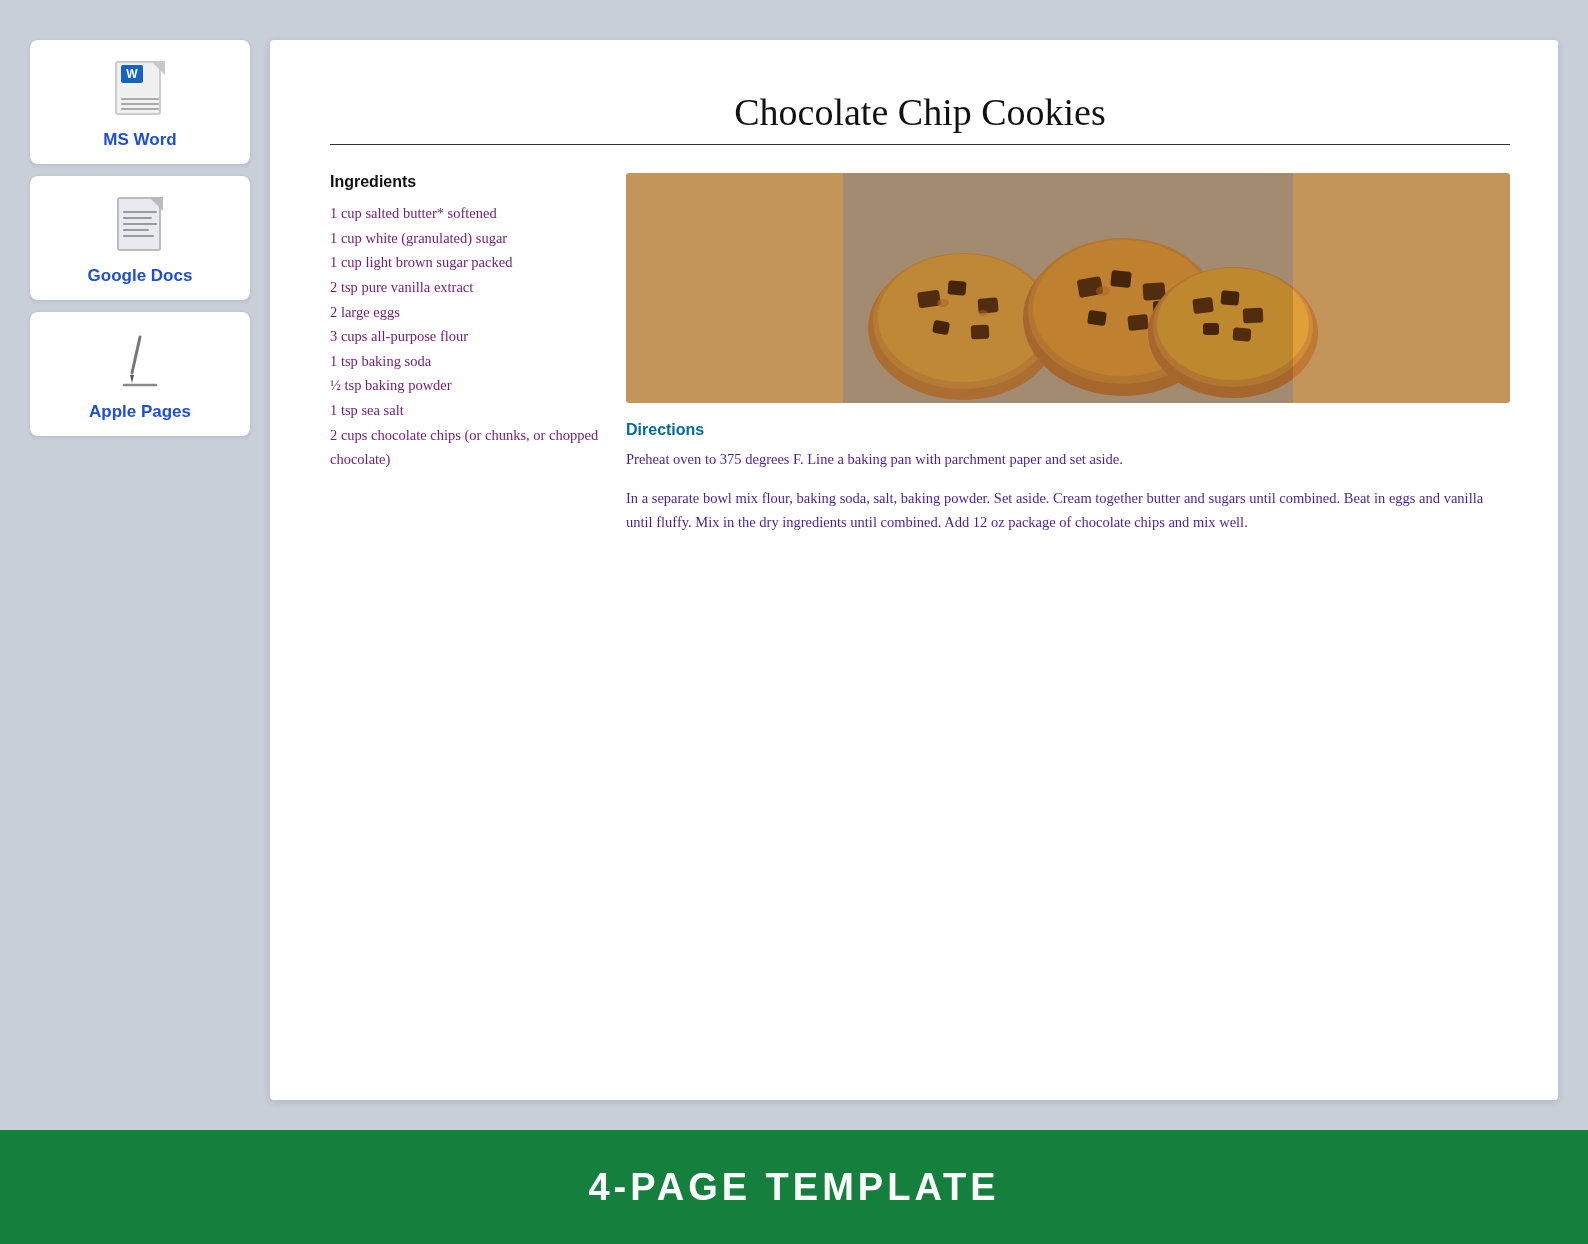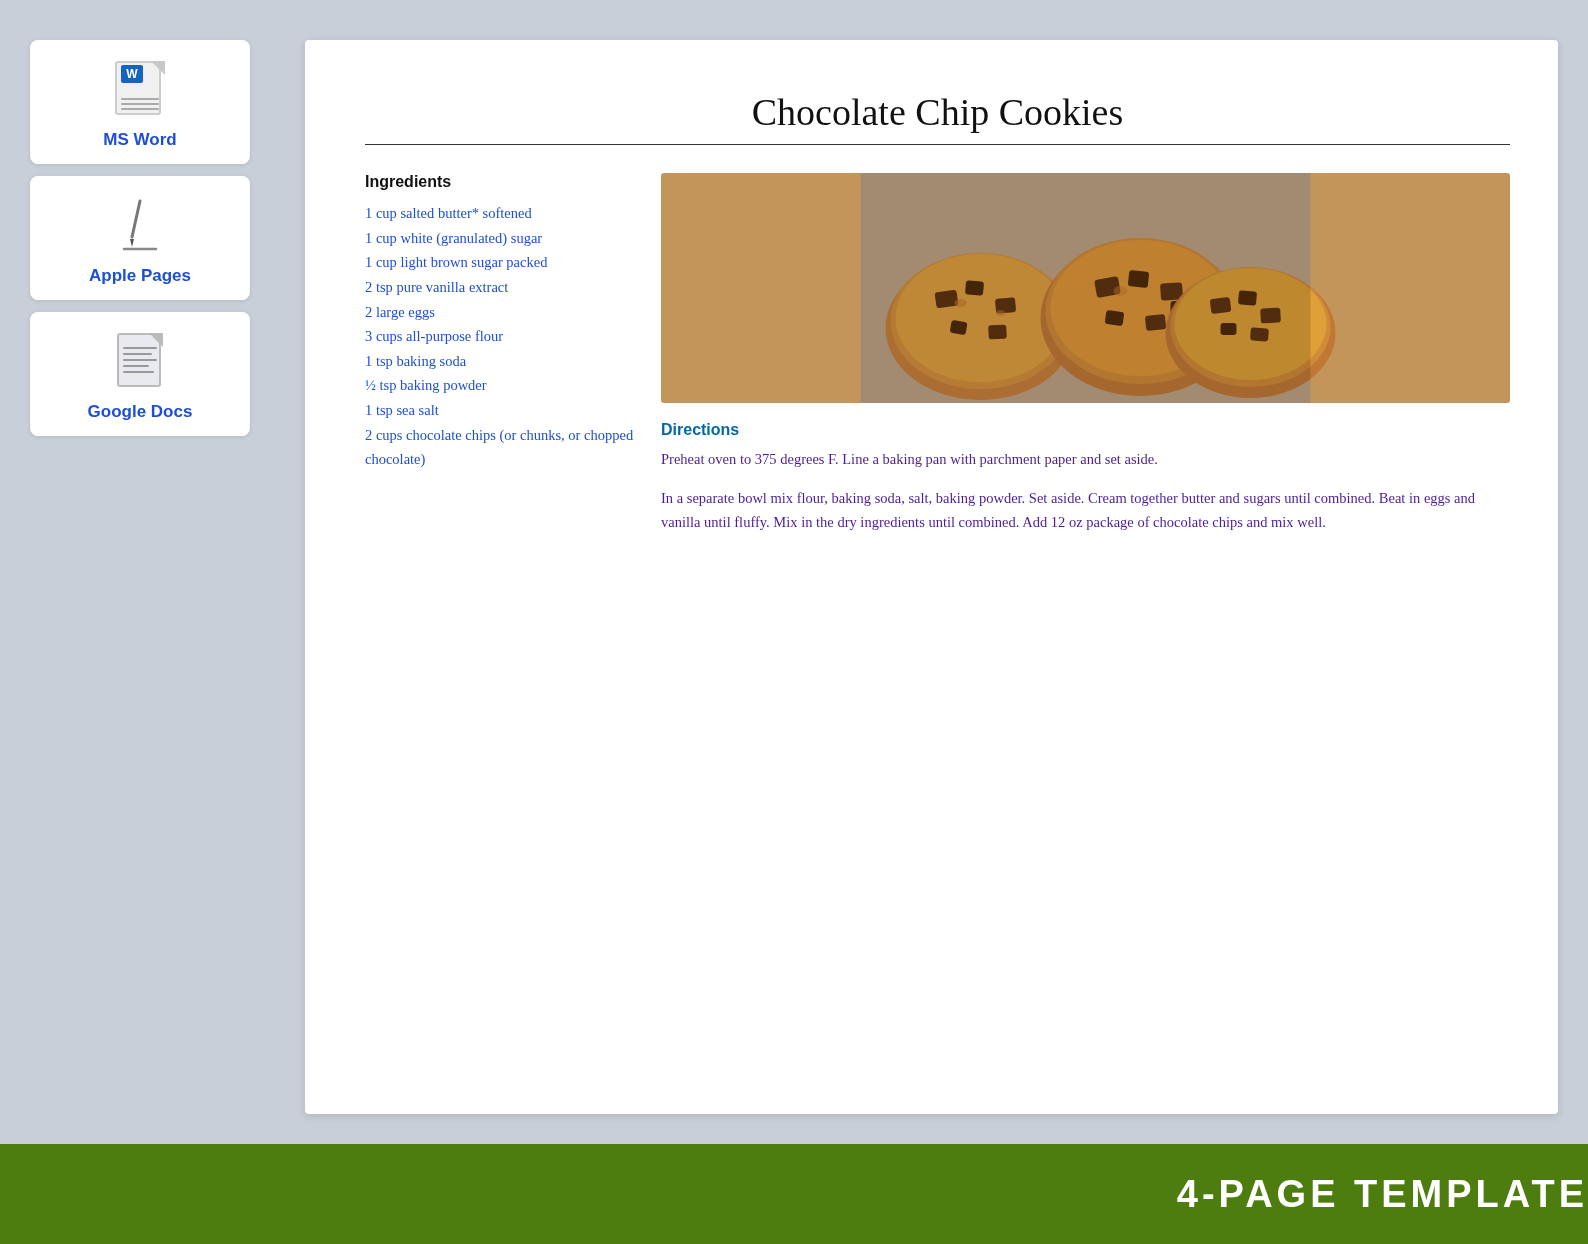--- a/index.html
+++ b/index.html
@@ -157,21 +157,20 @@
     }
 
     
     .document {
       flex: 1;
       background: #ffffff;
       border-radius: 4px;
       padding: 50px 48px 40px 60px;
       box-shadow: 0 2px 8px rgba(0,0,0,0.12);
       overflow: hidden;
-      margin-left: 35px;
     }
 
     .recipe-title {
       text-align: center;
       font-size: 38px;
       font-weight: 400;
       color: #111;
       margin-bottom: 10px;
       font-family: Georgia, serif;
     }
@@ -205,21 +204,21 @@
     .ingredients-title {
       font-size: 16px;
       font-weight: bold;
       color: #111;
       margin-bottom: 10px;
       font-family: Arial, sans-serif;
     }
 
     .ingredient-item {
       font-size: 14.5px;
-      color: #1d4ed8;
+      color: #701a75;
       line-height: 1.7;
       font-family: Georgia, serif;
     }
 
     .directions-col {
       flex: 1;
     }
 
     .cookie-image {
       width: 100%;
@@ -248,25 +247,25 @@
     .directions-text {
       font-size: 14.5px;
       color: #4c1d95;
       line-height: 1.7;
       margin-bottom: 14px;
       font-family: Georgia, serif;
     }
 
     
     .footer-banner {
-      height: 100px;
-      background: #4d7c0f;
+      height: 114px;
+      background: #15803d;
       display: flex;
       align-items: center;
-      justify-content: flex-end;
+      justify-content: center;
       flex-shrink: 0;
     }
 
     .footer-text {
       font-family: Arial, sans-serif;
       font-size: 38px;
       font-weight: 900;
       color: #ffffff;
       letter-spacing: 4px;
       text-transform: uppercase;
@@ -286,53 +285,53 @@
           <div class="doc-fold"></div>
           <div class="w-badge">W</div>
           <div class="lines">
             <div class="line"></div>
             <div class="line"></div>
             <div class="line"></div>
           </div>
         </div>
       </div>
       <span class="label">MS Word</span>
-    </div>
-
-    <div class="format-card">
-      <div class="icon-area">
-        <div class="pages-icon">
-          <svg width="44" height="58" viewBox="0 0 44 58">
-
-            <line x1="22" y1="4" x2="14" y2="40" stroke="#777" stroke-width="3" stroke-linecap="round"></line>
-            <polygon points="12,42 16,42 14,50" fill="#555"></polygon>
-
-            <line x1="6" y1="52" x2="38" y2="52" stroke="#888" stroke-width="2.5" stroke-linecap="round"></line>
-          </svg>
-        </div>
-      </div>
-      <span class="label">Apple Pages</span>
     </div>
 
     <div class="format-card">
       <div class="icon-area">
         <div class="gdocs-icon">
           <div class="gdocs-body"></div>
           <div class="gdocs-fold"></div>
           <div class="gdocs-lines">
             <div class="gdocs-line" style="width:100%"></div>
             <div class="gdocs-line" style="width:85%"></div>
             <div class="gdocs-line" style="width:100%"></div>
             <div class="gdocs-line" style="width:75%"></div>
             <div class="gdocs-line" style="width:90%"></div>
           </div>
         </div>
       </div>
       <span class="label">Google Docs</span>
     </div>
+
+    <div class="format-card">
+      <div class="icon-area">
+        <div class="pages-icon">
+          <svg width="44" height="58" viewBox="0 0 44 58">
+
+            <line x1="22" y1="4" x2="14" y2="40" stroke="#777" stroke-width="3" stroke-linecap="round"></line>
+            <polygon points="12,42 16,42 14,50" fill="#555"></polygon>
+
+            <line x1="6" y1="52" x2="38" y2="52" stroke="#888" stroke-width="2.5" stroke-linecap="round"></line>
+          </svg>
+        </div>
+      </div>
+      <span class="label">Apple Pages</span>
+    </div>
   </div>
 
   <div class="document">
     <h1 class="recipe-title">Chocolate Chip Cookies</h1>
     <hr class="recipe-divider">
 
     <div class="recipe-body">
 
       <div class="ingredients-col">
         <div class="ingredients-title">Ingredients</div>

